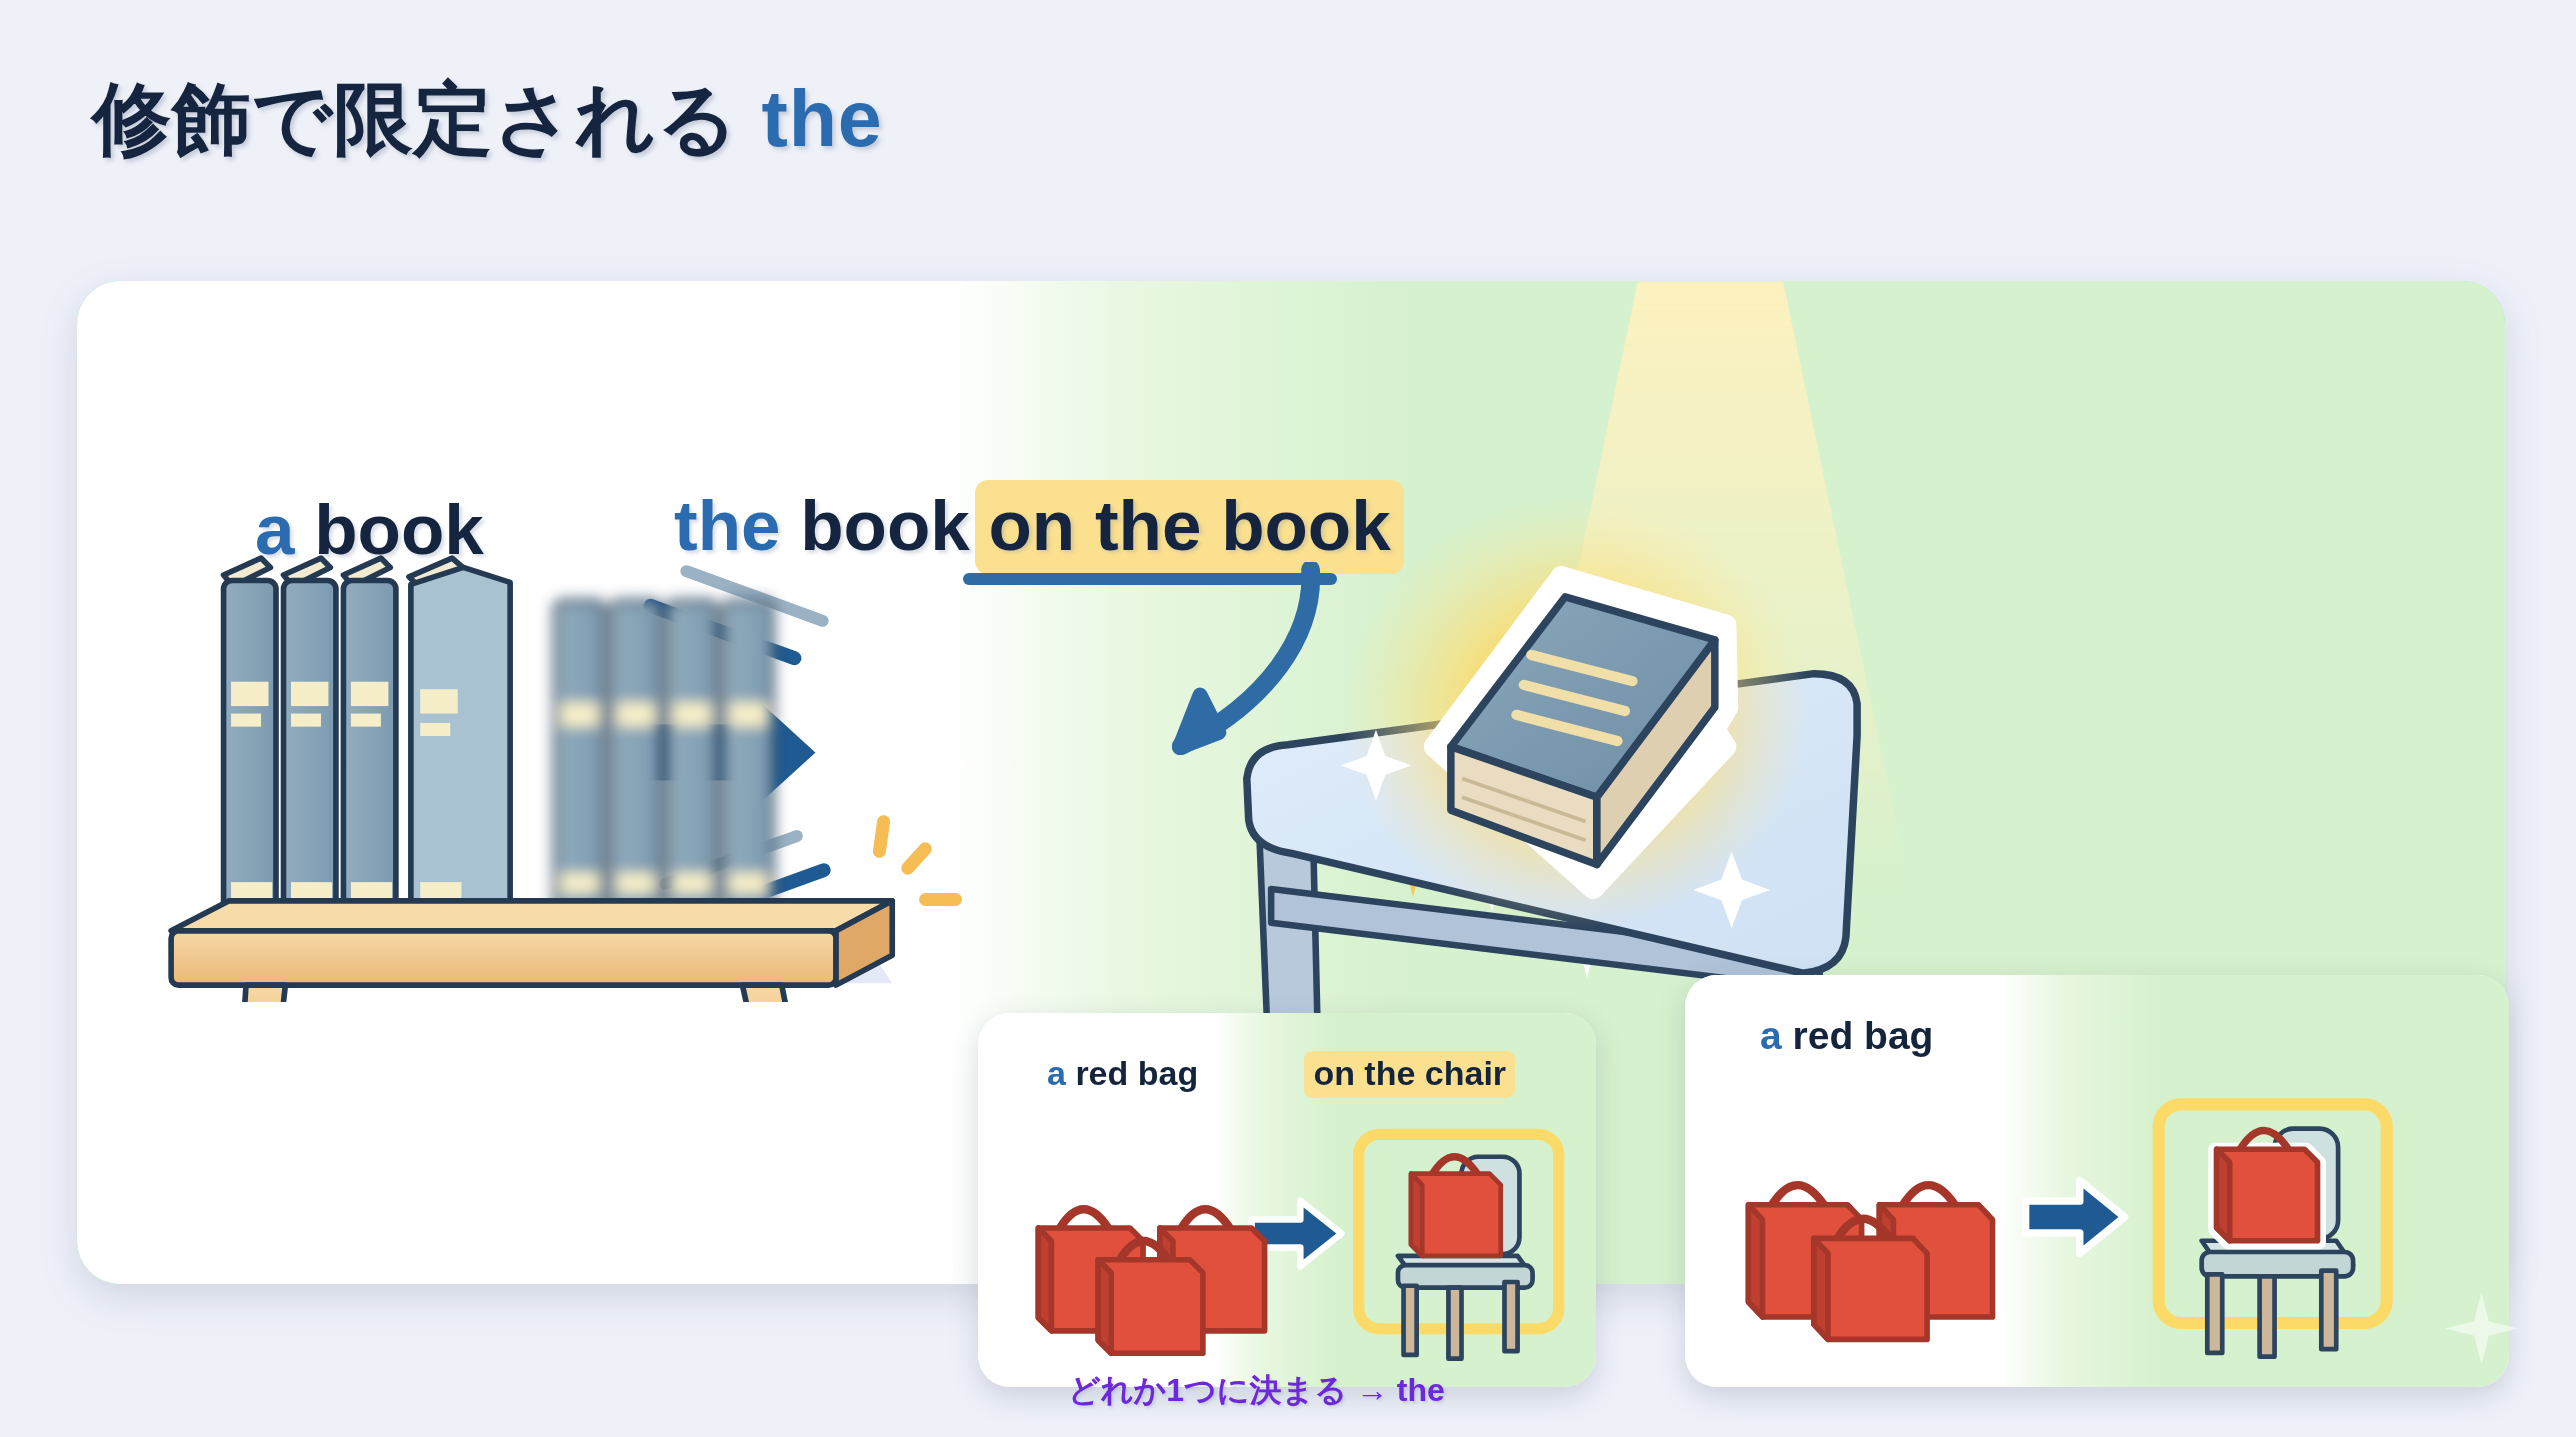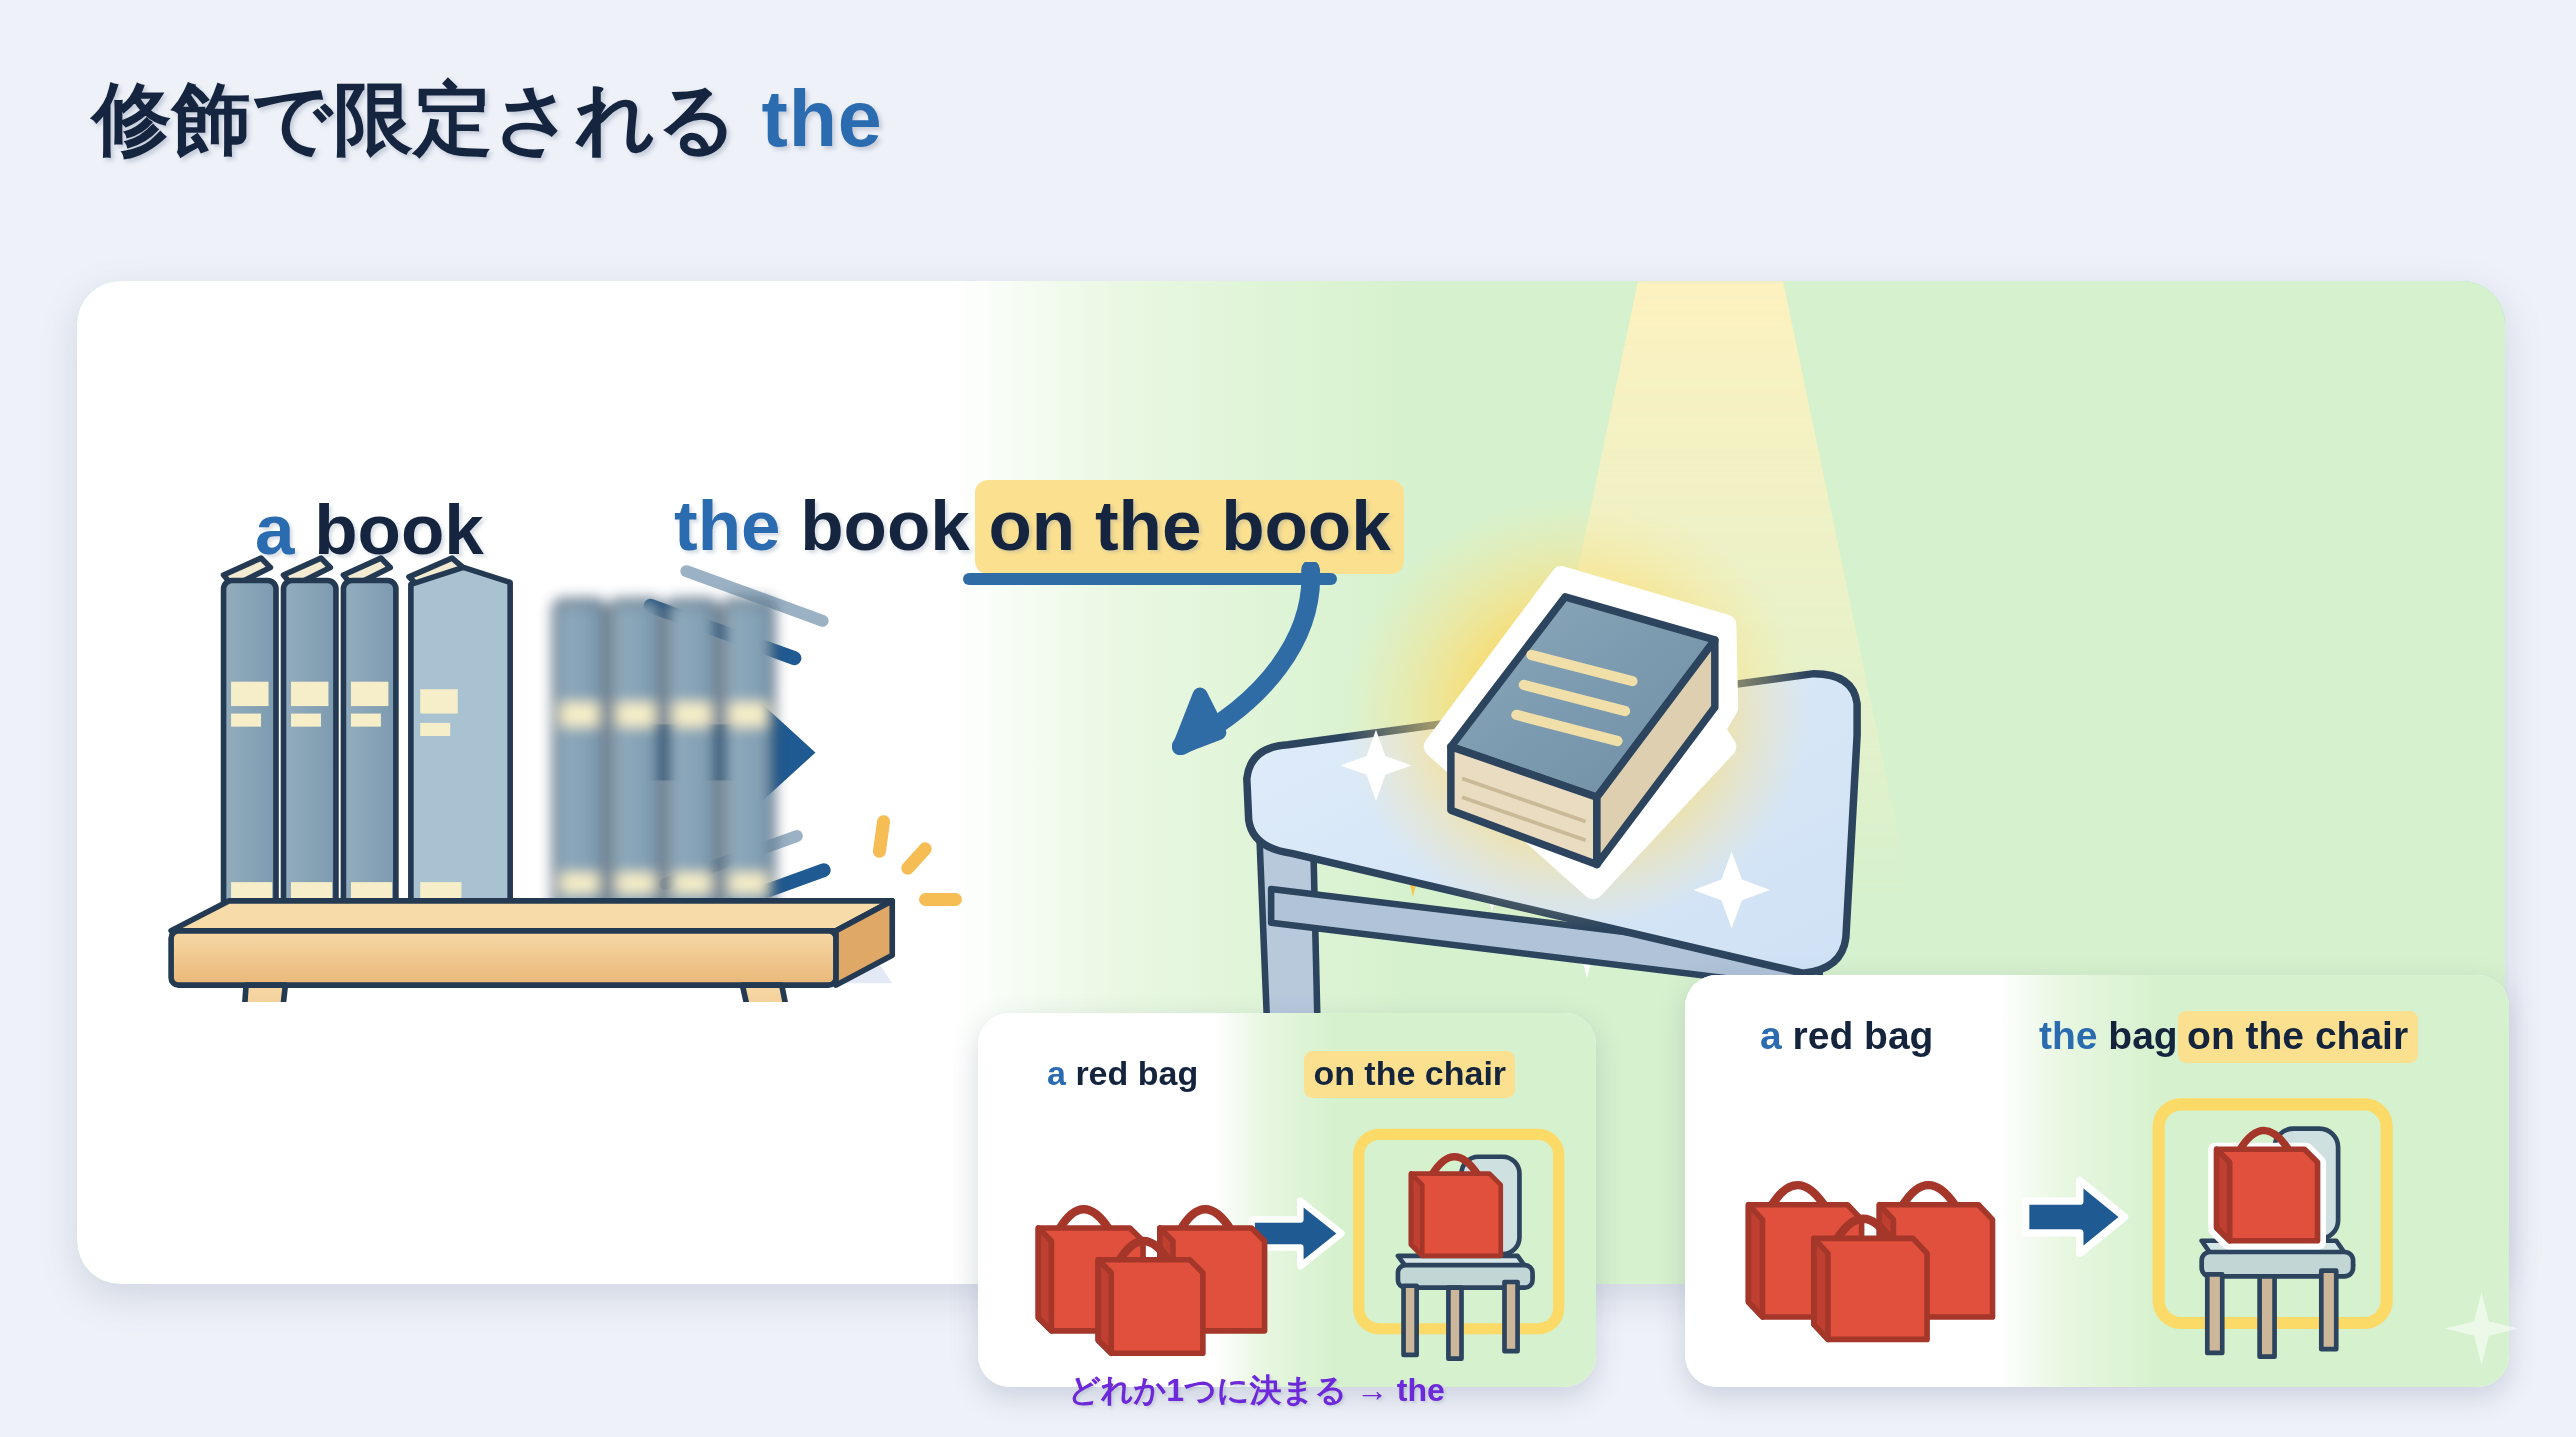--- a/index.html
+++ b/index.html
@@ -363,24 +363,20 @@
     </svg>
   </div>
 
   <div class="card card-b">
     <div class="card-bg"></div>
 
     <div class="card-label cb-l1">
       <span class="art">a</span>
       <span>red bag</span>
     </div>
-    <div class="card-label cb-l2">
-      <span class="art">the</span>
-      <span>bag</span><span class="card-mark">on the chair</span>
-    </div>
 
     <svg class="card-arrow cb-arrow" width="112" height="88" viewBox="0 0 120 94">
       <path d="M6 30 L64 30 L64 8 L112 47 L64 86 L64 64 L6 64 Z" fill="#1f5a92" stroke="#ffffff" stroke-width="8" stroke-linejoin="round"></path>
     </svg>
 
     <svg class="card-arrow cb-bags" width="281" height="202" viewBox="0 0 300 216">
       <g stroke="#a5362a" stroke-width="6" stroke-linejoin="round">
         <path d="M36 68 q28 -46 58 0" fill="none" stroke-width="9"></path>
         <polygon points="12,66 118,66 133,82 133,186 27,186 12,170" fill="#e0503c"></polygon>
         <polygon points="12,66 12,170 27,186 27,82" fill="#bf4030"></polygon>

